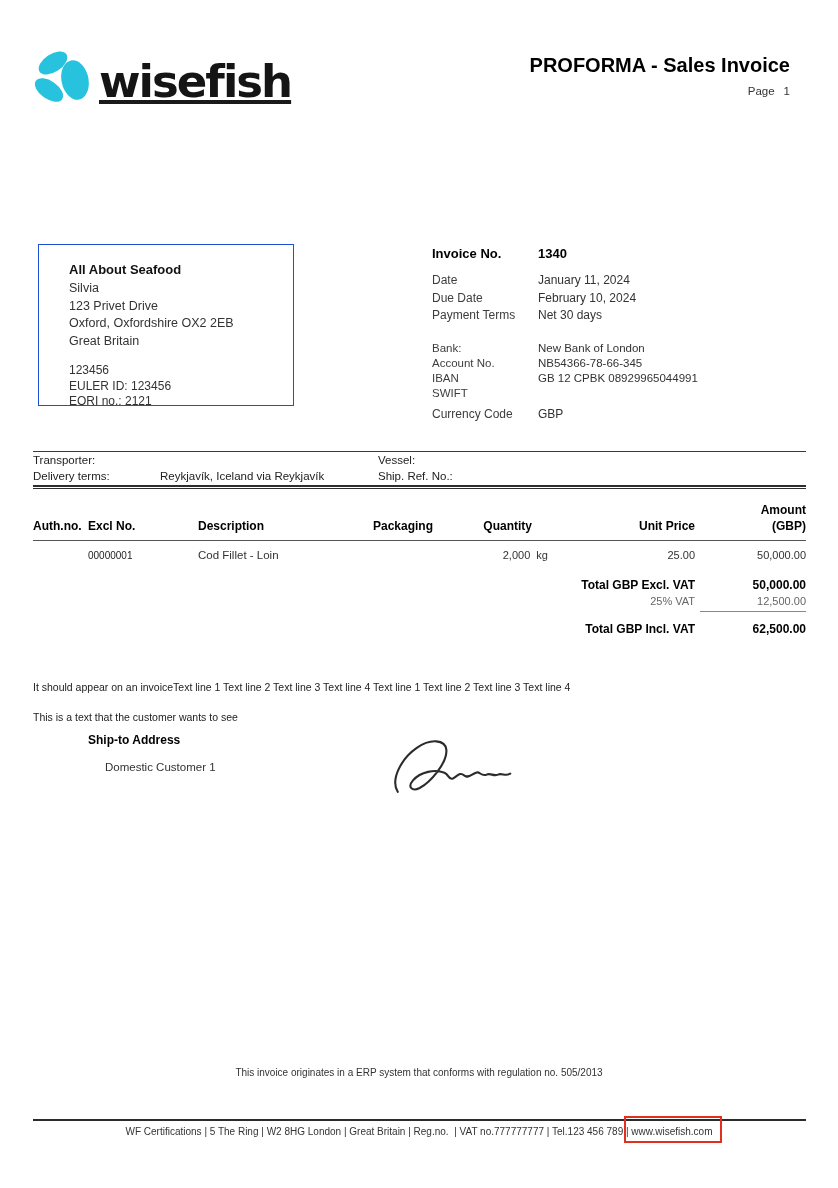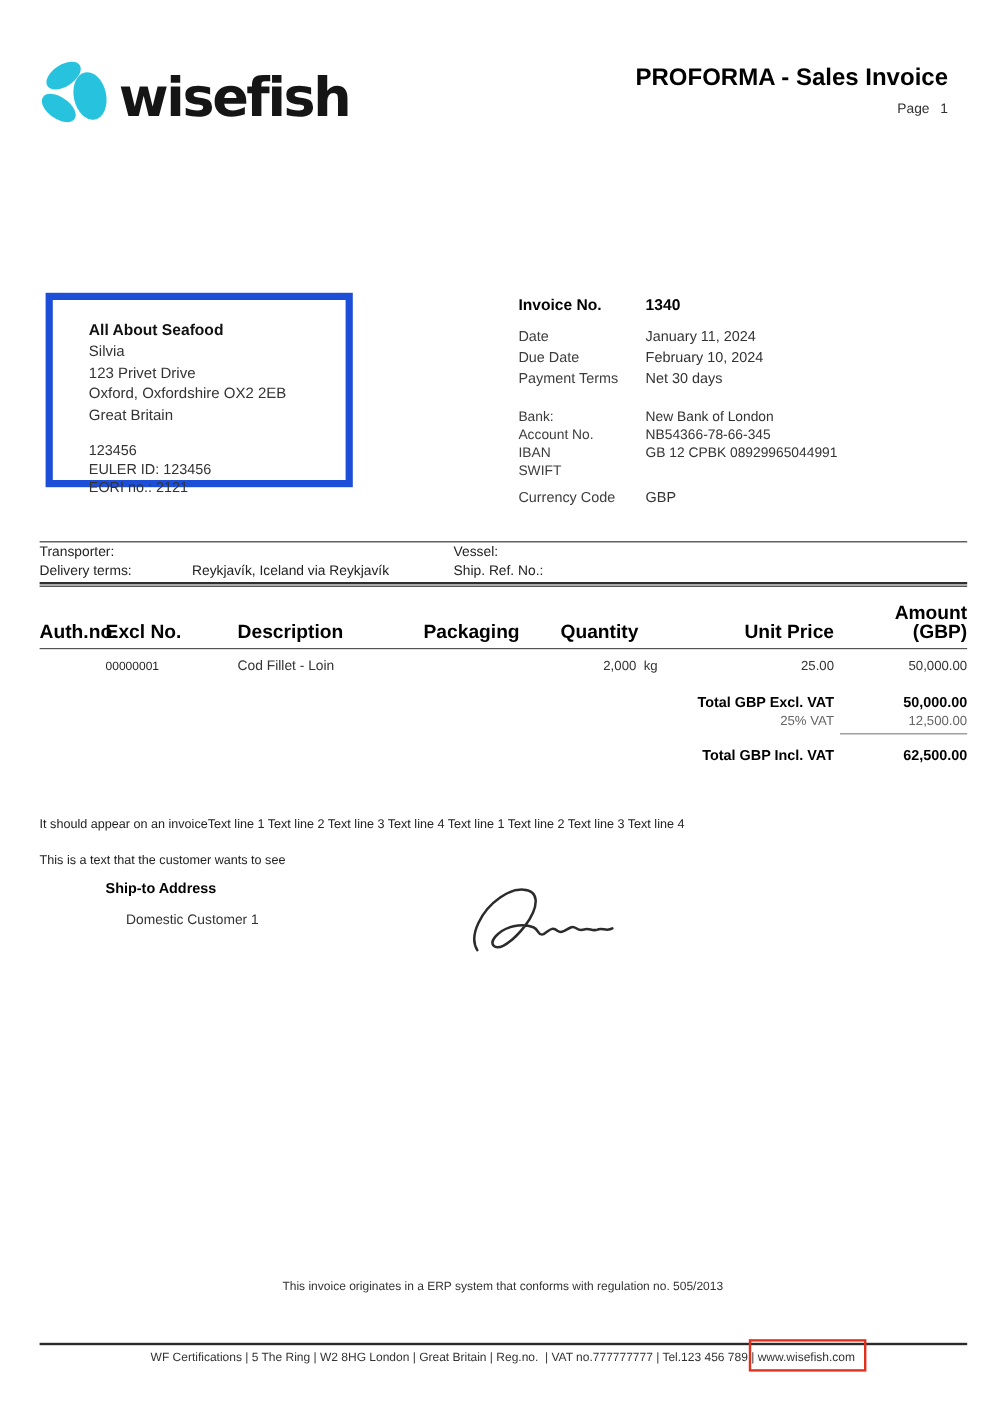--- a/index.html
+++ b/index.html
@@ -1,28 +1,28 @@
 <!DOCTYPE html>
 <html><head>
 <meta charset="utf-8">
 <style>
   * { margin:0; padding:0; box-sizing:border-box; }
   html,body { width:838px; height:1188px; background:#ffffff; }
   body { position:relative; font-family:"Liberation Sans", sans-serif; color:#1a1a1a; overflow:hidden; }
 
   
-  .logo { position:absolute; left:34px; top:50px; display:flex; align-items:center; gap:7px; }
+  .logo { position:absolute; left:34px; top:50px; display:flex; align-items:center; gap:7px;text-decoration:underline; }
   .logo-word { font-family:"DejaVu Sans", sans-serif; font-weight:bold; font-size:45px; letter-spacing:-2px; color:#151515; line-height:1; padding-top:4px; }
   .title-block { position:absolute; right:48px; top:54px; text-align:right; }
   .doc-title { font-size:20px; font-weight:bold; color:#000; }
   .page-line { margin-top:8px; font-size:11.5px; color:#333; }
   .page-line .num { margin-left:9px; }
 
   
-  .cust-box { position:absolute; left:38px; top:244px; width:256px; height:162px; border:6px solid #1d4ed8; padding:17px 10px 0 30px; }
+  .cust-box { position:absolute; left:38px; top:244px; width:256px; height:162px; border:1px solid #1d4ed8; padding:17px 10px 0 30px; }
   .cust-name { font-size:13px; font-weight:bold; color:#111; margin-bottom:3px; }
   .cust-line { font-size:12.5px; color:#333; line-height:17.5px; white-space:pre; }
   .cust-ids { margin-top:13px; }
   .cust-id { font-size:12px; color:#333; line-height:15.5px; white-space:pre; }
 
   
   .inv-block { position:absolute; left:432px; top:246px; width:330px; }
   .inv-row { display:flex; min-height:15px; }
   .inv-row .lab { width:106px; flex:none; font-size:12px; color:#3d3d3d; }
   .inv-row .val { font-size:12px; color:#333; white-space:pre; }
@@ -44,21 +44,21 @@
 
   
   .ship-info { position:absolute; left:33px; top:454px; width:773px; font-size:11.5px; color:#222; }
   .si-row { position:relative; height:16px; }
   .si-a { position:absolute; left:0; white-space:pre; }
   .si-b { position:absolute; left:127px; white-space:pre; }
   .si-c { position:absolute; left:345px; white-space:pre; }
 
   
   .cell { position:absolute; white-space:pre; }
-  .th { font-weight:bold; font-size:16px; color:#000; }
+  .th { font-weight:bold; font-size:12px; color:#000; }
   .td { font-size:11.5px; color:#333; }
   .r { text-align:right; }
   .amount-1 { left:706px; width:100px; top:503px; }
   .hdr-row .c-auth { left:33px;  top:519px; }
   .hdr-row .c-item { left:88px;  top:519px; }
   .hdr-row .c-desc { left:198px; top:519px; }
   .hdr-row .c-pack { left:343px; width:90px;  top:519px; }
   .hdr-row .c-qty  { left:442px; width:90px;  top:519px; }
   .hdr-row .c-prc  { left:595px; width:100px; top:519px; }
   .hdr-row .c-amt  { left:706px; width:100px; top:519px; }

